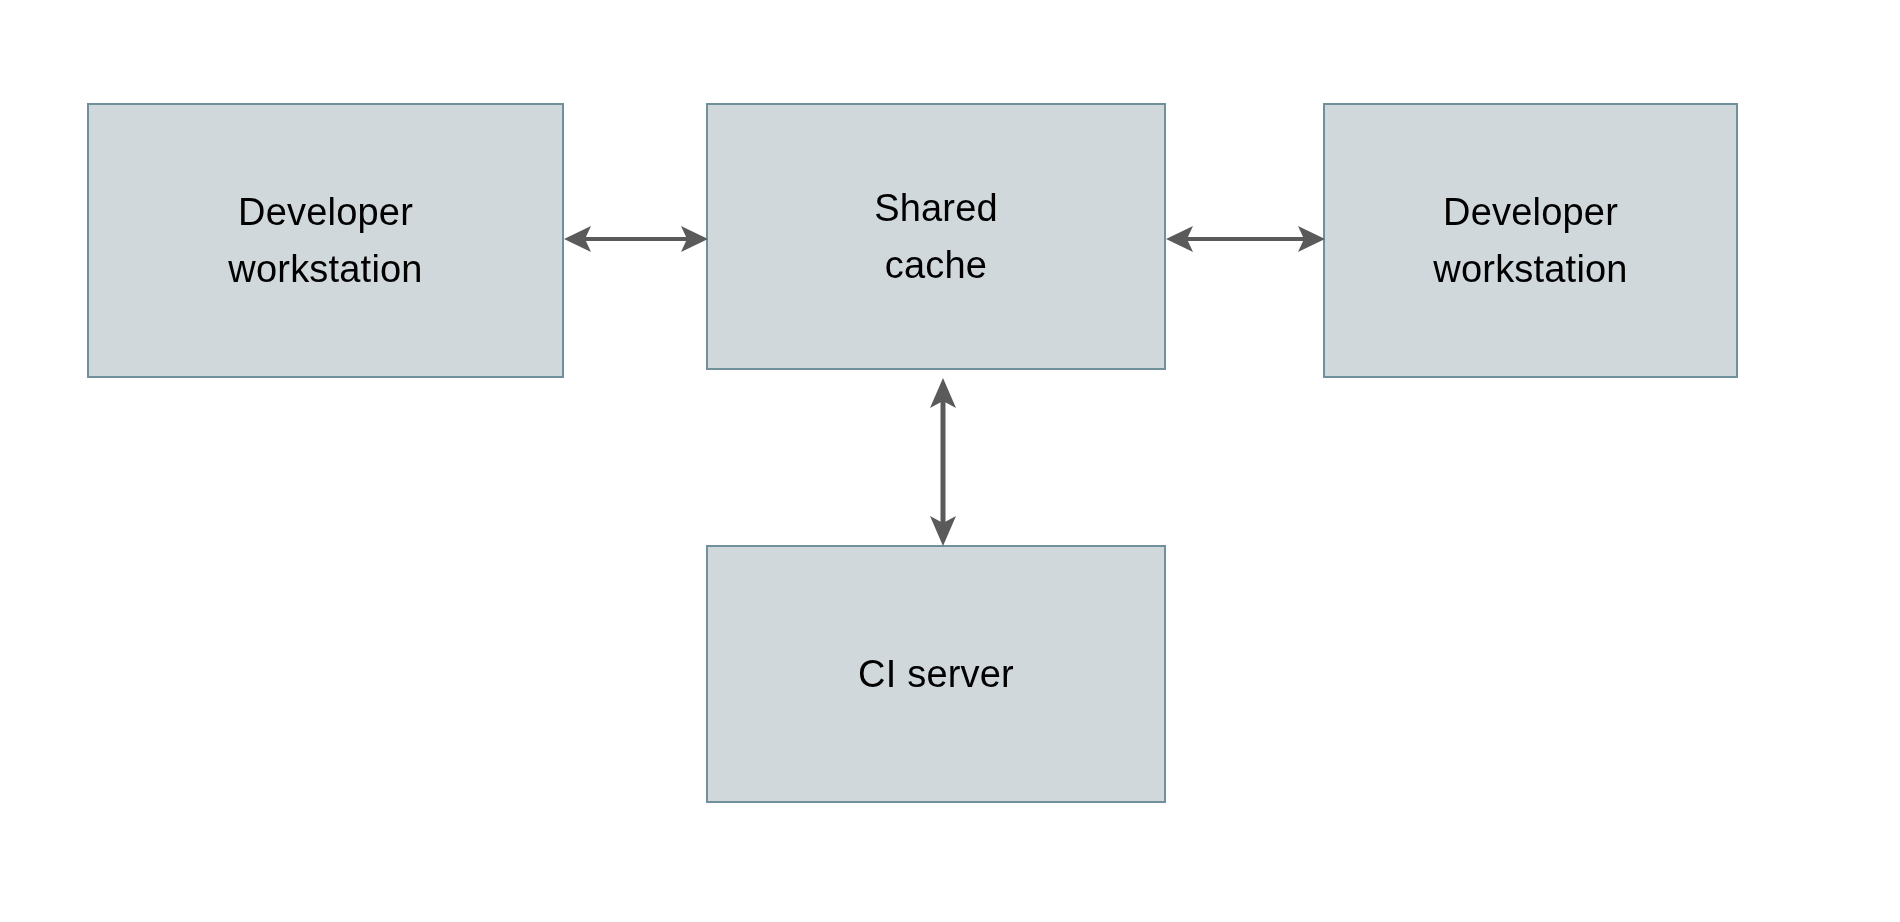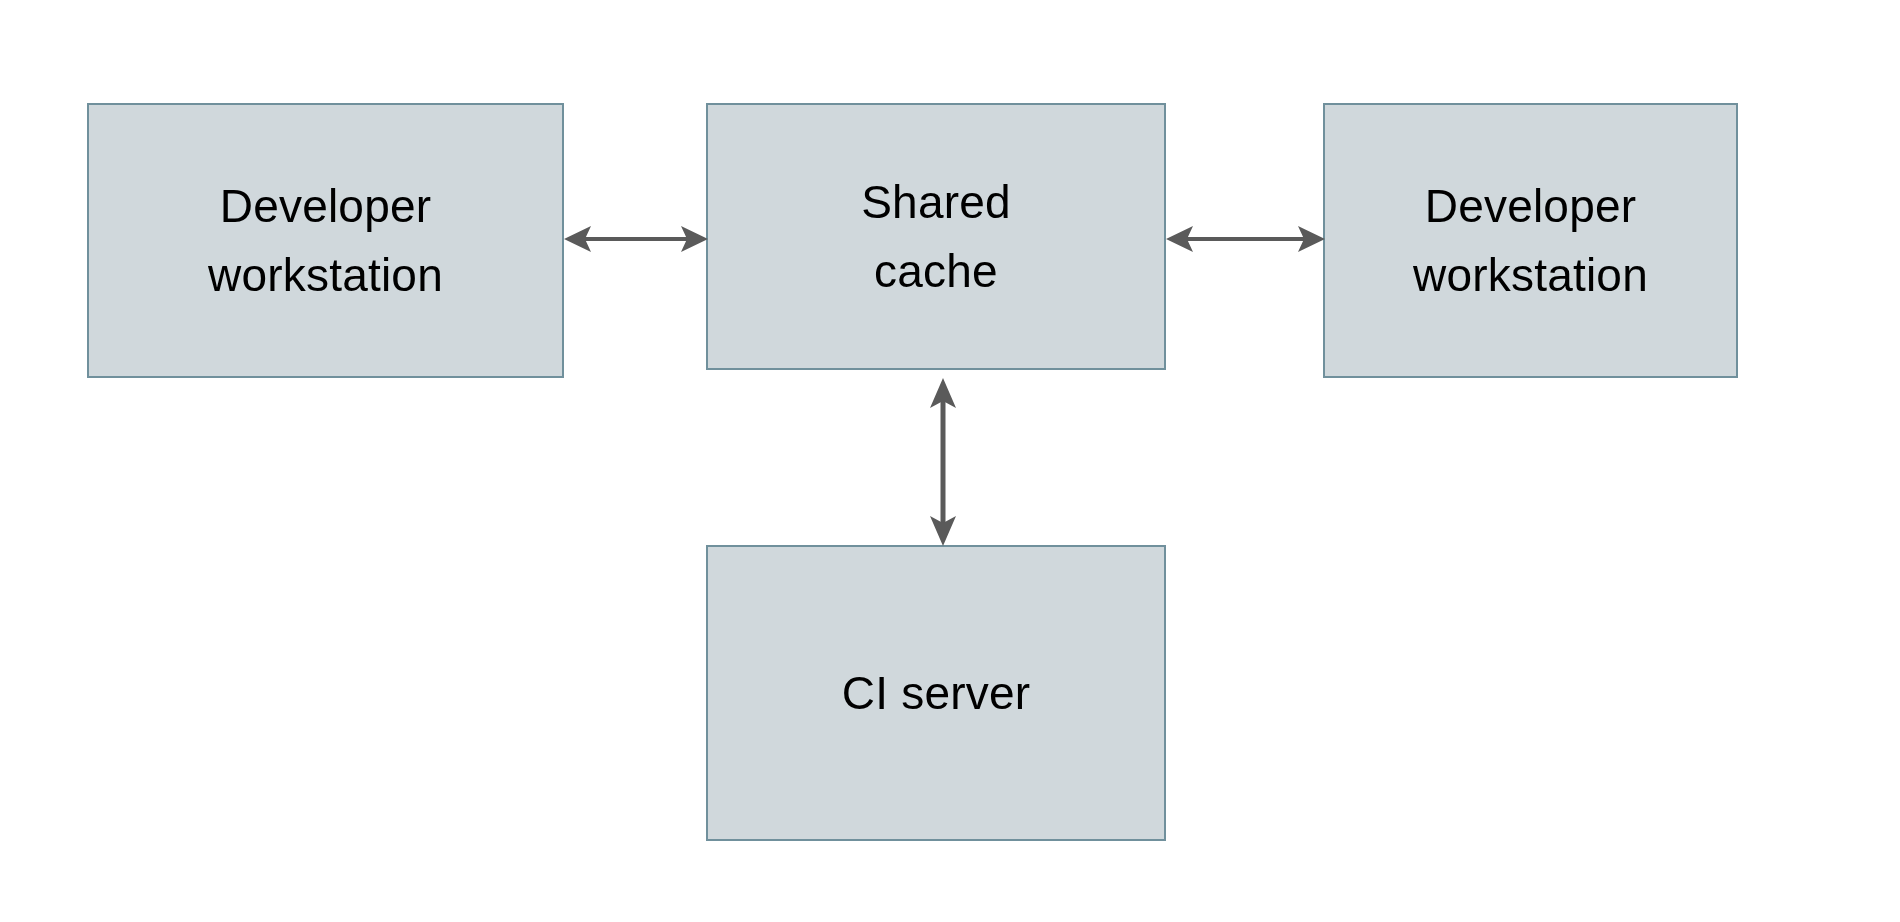--- a/index.html
+++ b/index.html
@@ -21,34 +21,34 @@
     position: absolute;
     box-sizing: border-box;
     background: #d0d8dc;
     border: 2px solid #70909c;
     display: flex;
     align-items: center;
     justify-content: center;
     text-align: center;
   }
   .node-label {
-    font-size: 46px;
+    font-size: 38px;
     line-height: 1.48;
     color: #000000;
     font-weight: 400;
     letter-spacing: 0.2px;
     white-space: pre-line;
     padding: 0 10px;
   }
 
   
   #node-dev-left   { left: 87px;   top: 103px;  width: 477px; height: 275px; }
   #node-shared     { left: 706px;  top: 103px;  width: 460px; height: 267px; }
   #node-dev-right  { left: 1323px; top: 103px;  width: 415px; height: 275px; }
-  #node-ci         { left: 706px;  top: 545px;  width: 460px; height: 296px; }
+  #node-ci         { left: 706px;  top: 545px;  width: 460px; height: 258px; }
 
   
   .connector {
     position: absolute;
     pointer-events: none;
   }
   #conn-left-shared  { left: 561px;  top: 214px; width: 150px; height: 50px; }
   #conn-shared-right { left: 1163px; top: 214px; width: 165px; height: 50px; }
   #conn-shared-ci    { left: 918px;  top: 375px; width: 50px;  height: 174px; }
 </style>

